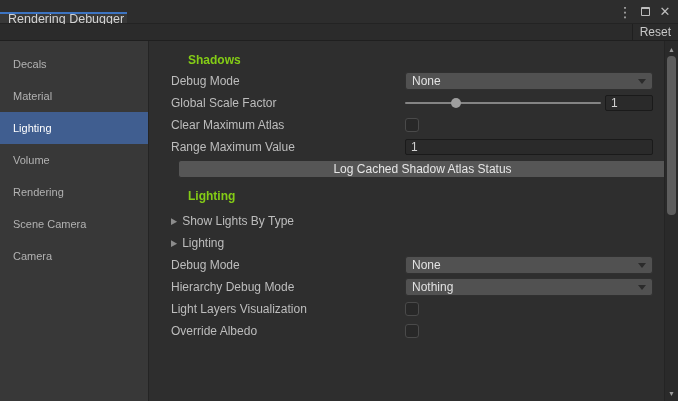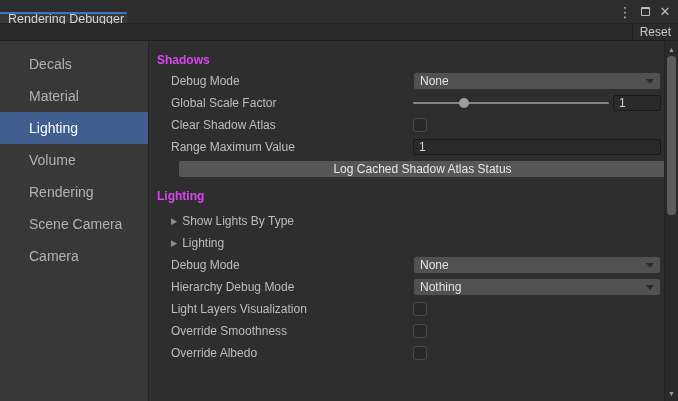--- a/index.html
+++ b/index.html
@@ -47,37 +47,37 @@
 
   
   .body { flex: 1; display: flex; min-height: 0; }
 
   .sidebar {
     width: 149px; flex: 0 0 149px; background: #383838;
     border-right: 1px solid #242424; padding-top: 7px;
   }
   .side-item {
     height: 32px; display: flex; align-items: center;
-    padding-left: 29px; color: #b2b2b2; font-size: 14px; cursor: default;
+    padding-left: 13px; color: #b2b2b2; font-size: 11px; cursor: default;
   }
   .side-item.selected { color: #ffffff; }
 
   .main { flex: 1; background: #2e2e2e; padding-top: 9px; overflow: hidden; position: relative; }
 
   .section-header {
     height: 20px; display: flex; align-items: center;
-    padding-left: 8px; font-weight: bold; color: #d946ef;
+    padding-left: 8px; font-weight: bold; color: #84cc16; margin-left: 31px;
   }
   .sh-gap { margin-top: 6px; }
   .rows-gap { margin-top: 4px; }
 
   .row { height: 22px; position: relative; display: flex; align-items: center; padding-left: 22px; }
   .row .label { color: #bdbdbd; }
 
-  .widget-col { position: absolute; left: 264px; width: 248px; top: 50%; transform: translateY(-50%); }
+  .widget-col { position: absolute; left: 256px; width: 248px; top: 50%; transform: translateY(-50%); }
 
   .dropdown {
     height: 18px; background: #515151; border: 1px solid #303030; border-radius: 3px;
     display: flex; align-items: center; padding: 0 6px; color: #e2e2e2; cursor: default;
   }
   .dropdown .dd-value { flex: 1; }
   .dd-arrow {
     width: 0; height: 0;
     border-left: 4px solid transparent; border-right: 4px solid transparent;
     border-top: 5px solid #2b2b2b;
@@ -175,21 +175,21 @@
         <div class="widget-col slider-group">
           <div class="slider">
             <div class="slider-track"></div>
             <div class="slider-handle" style="left: calc(26% - 5px);"></div>
           </div>
           <div class="value-field small">1</div>
         </div>
       </div>
 
       <div class="row">
-        <span class="label">Clear Shadow Atlas</span>
+        <span class="label">Clear Maximum Atlas</span>
         <div class="widget-col" style="width:14px;">
           <div class="checkbox"></div>
         </div>
       </div>
 
 
       <div class="row">
         <span class="label">Range Maximum Value</span>
         <div class="widget-col value-field full">1</div>
       </div>
@@ -227,26 +227,20 @@
       </div>
 
       <div class="row">
         <span class="label">Light Layers Visualization</span>
         <div class="widget-col" style="width:14px;">
           <div class="checkbox"></div>
         </div>
       </div>
 
 
-      <div class="row">
-        <span class="label">Override Smoothness</span>
-        <div class="widget-col" style="width:14px;">
-          <div class="checkbox"></div>
-        </div>
-      </div>
 
       <div class="row">
         <span class="label">Override Albedo</span>
         <div class="widget-col" style="width:14px;">
           <div class="checkbox"></div>
         </div>
       </div>
 
     </div>
 

